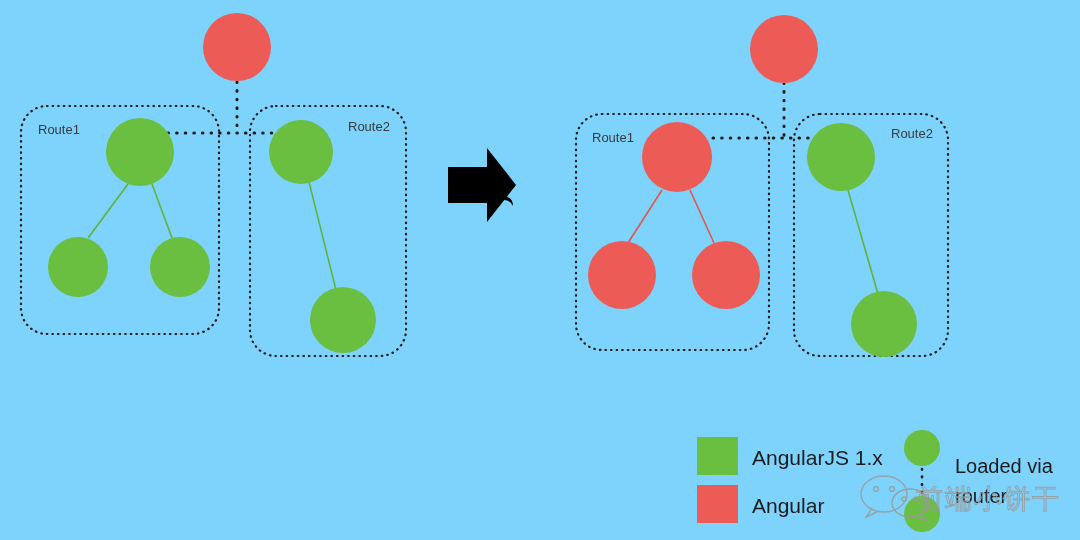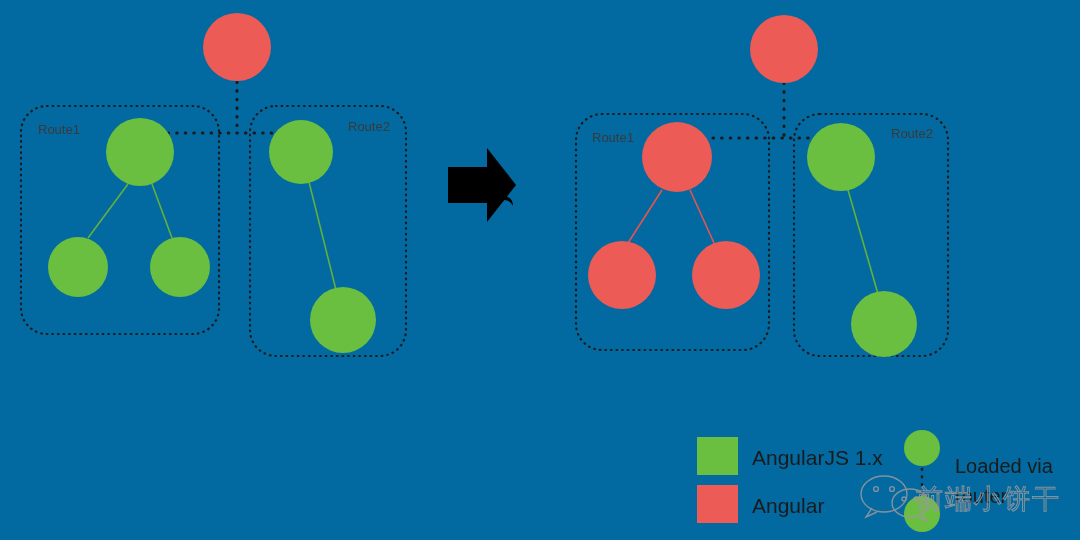--- a/index.html
+++ b/index.html
@@ -8,21 +8,21 @@
     padding: 0;
     background: #ffffff;
   }
   body {
     font-family: "Liberation Sans", sans-serif;
   }
   #canvas {
     position: relative;
     width: 1080px;
     height: 540px;
-    background: #0369a1;
+    background: #7dd3fc;
     overflow: hidden;
   }
   #canvas svg.layer {
     position: absolute;
     left: 0;
     top: 0;
     width: 1080px;
     height: 540px;
   }
   .route-label {

